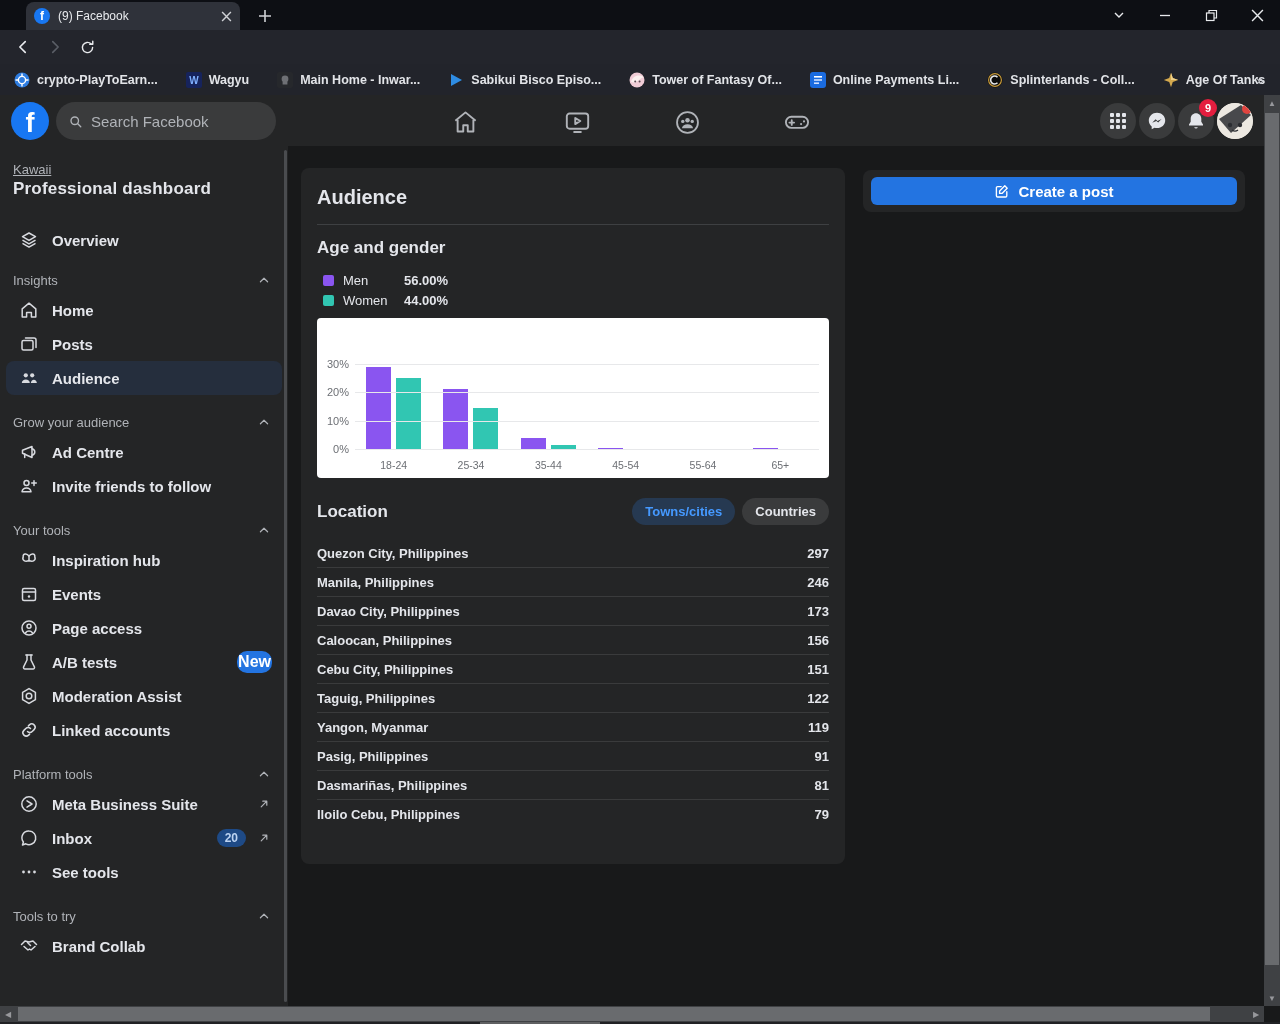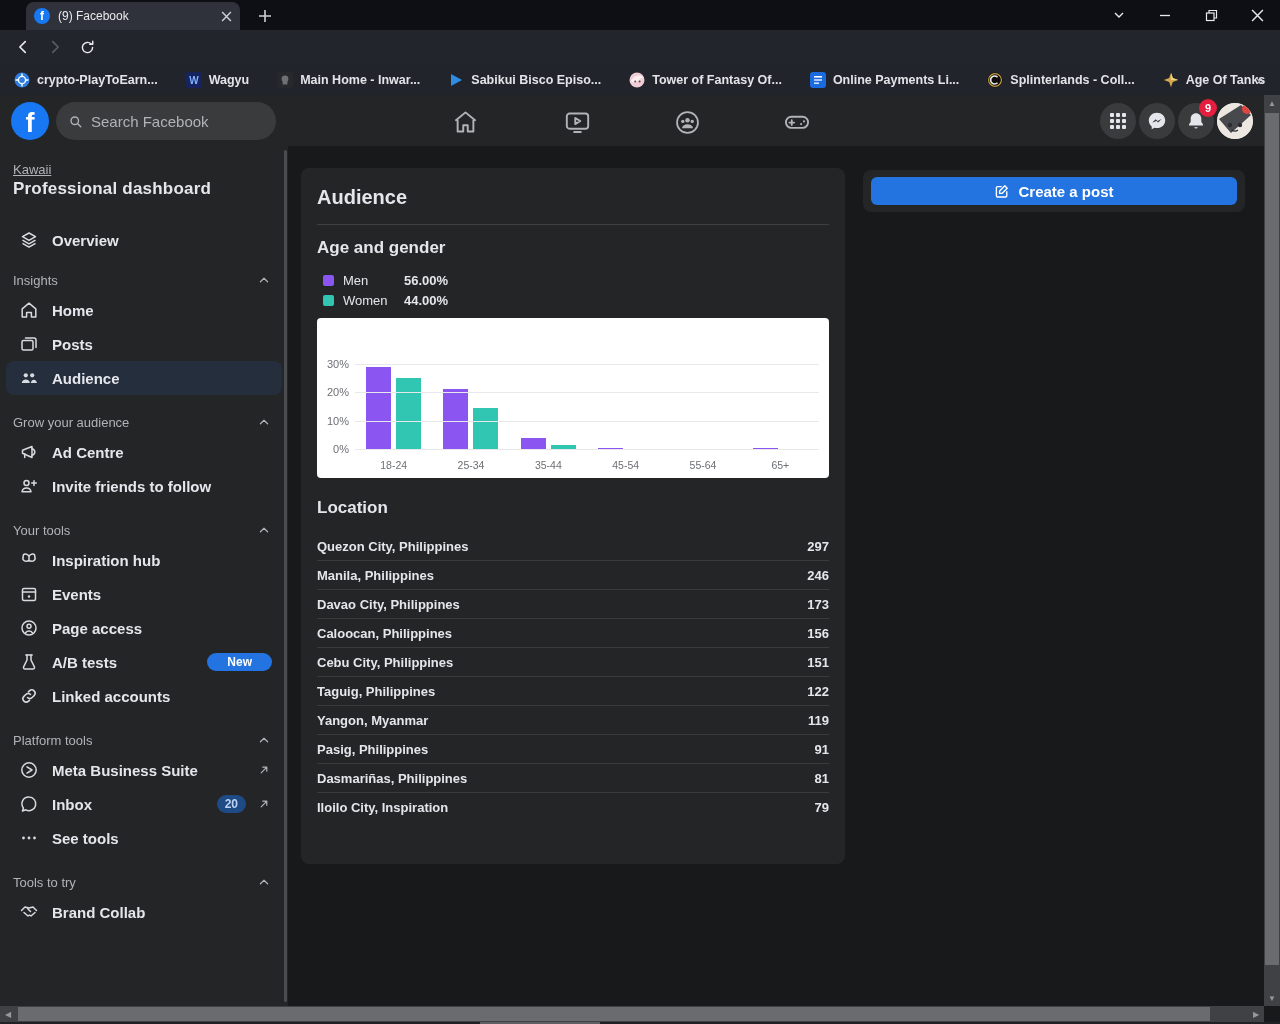--- a/index.html
+++ b/index.html
@@ -57,21 +57,21 @@
   .side-item { height:34px; display:flex; align-items:center; gap:13px; padding:0 10px 0 13px; margin:0 6px; border-radius:8px; color:#e4e6eb; font-size:15px; font-weight:600; }
   .side-item.selected { background:#252e3d; }
   .side-item .sicon { color:#d8dadf; width:20px; flex:none; display:flex; }
   .side-item .slabel { white-space:nowrap; }
   .side-item .sright { margin-left:auto; display:flex; align-items:center; gap:10px; }
   .overview-item { margin-top:24px; }
   .side-sec { margin:16px 16px 2px 13px; height:22px; display:flex; align-items:center; justify-content:space-between; }
   .side-sec:first-of-type { margin-top:12px; }
   .sec-label { font-size:13px; color:#b0b3b8; }
   .sec-chev { color:#b0b3b8; display:flex; }
-  .new-badge { background:#2374e1; color:#fff; font-size:12px; font-weight:bold; border-radius:10px; padding:2px 20px; }
+  .new-badge { background:#2374e1; color:#fff; font-size:16px; font-weight:bold; border-radius:10px; padding:2px 1px; }
   .count-badge { background:#1e4a86; color:#bcd3f2; font-size:12px; font-weight:bold; border-radius:10px; padding:2px 8px; }
   .ext-arrow { color:#b0b3b8; display:flex; }
   .side-scrollline { position:absolute; right:1px; top:4px; width:3px; height:852px; background:#4a4c4f; border-radius:2px; }
 
   
   .card { position:absolute; background:#242526; border-radius:8px; }
   .audience-card { left:301px; top:168px; width:544px; height:696px; padding:18px 16px; overflow:hidden; }
   .main-title { font-size:20px; font-weight:bold; color:#e4e6eb; }
   .title-divider { height:1px; background:#3e4042; margin:15px 0 13px; }
   .sub-heading { font-size:17px; font-weight:bold; color:#e4e6eb; }
@@ -530,20 +530,29 @@
         <span class="sicon">
           <svg width="20" height="20" viewBox="0 0 20 20" fill="none" stroke="currentColor" stroke-width="1.5" stroke-linecap="round" stroke-linejoin="round">
             <path d="M8 3v5l-3.4 6.9A1.5 1.5 0 0 0 6 17h8a1.5 1.5 0 0 0 1.4-2.1L12 8V3"></path>
             <path d="M6.8 3h6.4"></path>
           </svg>
         </span>
         <span class="slabel">A/B tests</span>
         <span class="sright">
           <span class="new-badge">New</span>
         </span>
+      </div>
+      <div class="side-item">
+        <span class="sicon">
+          <svg width="20" height="20" viewBox="0 0 20 20" fill="none" stroke="currentColor" stroke-width="1.5" stroke-linecap="round" stroke-linejoin="round">
+            <path d="M10 2.6 16.4 6.3v7.4L10 17.4 3.6 13.7V6.3Z"></path>
+            <circle cx="10" cy="10" r="2.8"></circle>
+          </svg>
+        </span>
+        <span class="slabel">Moderation Assist</span>
       </div>
       <div class="side-item">
         <span class="sicon">
           <svg width="20" height="20" viewBox="0 0 20 20" fill="none" stroke="currentColor" stroke-width="1.5" stroke-linecap="round" stroke-linejoin="round">
             <path d="M8.5 11.5a3.3 3.3 0 0 0 4.7 0l1.9-1.9a3.3 3.3 0 0 0-4.7-4.7l-1 1"></path>
             <path d="M11.5 8.5a3.3 3.3 0 0 0-4.7 0L4.9 10.4a3.3 3.3 0 0 0 4.7 4.7l1-1"></path>
           </svg>
         </span>
         <span class="slabel">Linked accounts</span>
       </div>
@@ -682,20 +691,24 @@
         <div class="xlabel">25-34</div>
         <div class="xlabel">35-44</div>
         <div class="xlabel">45-54</div>
         <div class="xlabel">55-64</div>
         <div class="xlabel">65+</div>
       </div>
   </div>
 
   <div class="loc-header">
     <div class="sub-heading">Location</div>
+    <div class="loc-toggles" id="loc-toggles">
+        <span class="chip selected">Towns/cities</span>
+        <span class="chip">Countries</span>
+      </div>
   </div>
   <div class="loc-rows" id="loc-rows">
       <div class="loc-row">
         <span>Quezon City, Philippines</span>
         <span>297</span>
       </div>
       <div class="loc-row">
         <span>Manila, Philippines</span>
         <span>246</span>
       </div>
@@ -721,21 +734,21 @@
       </div>
       <div class="loc-row">
         <span>Pasig, Philippines</span>
         <span>91</span>
       </div>
       <div class="loc-row">
         <span>Dasmariñas, Philippines</span>
         <span>81</span>
       </div>
       <div class="loc-row">
-        <span>Iloilo City, Inspiration</span>
+        <span>Iloilo Cebu, Philippines</span>
         <span>79</span>
       </div>
     </div>
 </div>
 
 <div class="card post-card">
   <button class="post-btn">
     <span>
         <svg width="16" height="16" viewBox="0 0 20 20" fill="none" stroke="currentColor" stroke-width="1.7" stroke-linecap="round" stroke-linejoin="round">
           <path d="M16 11v5a1.5 1.5 0 0 1-1.5 1.5h-10A1.5 1.5 0 0 1 3 16V6a1.5 1.5 0 0 1 1.5-1.5H9"></path>

